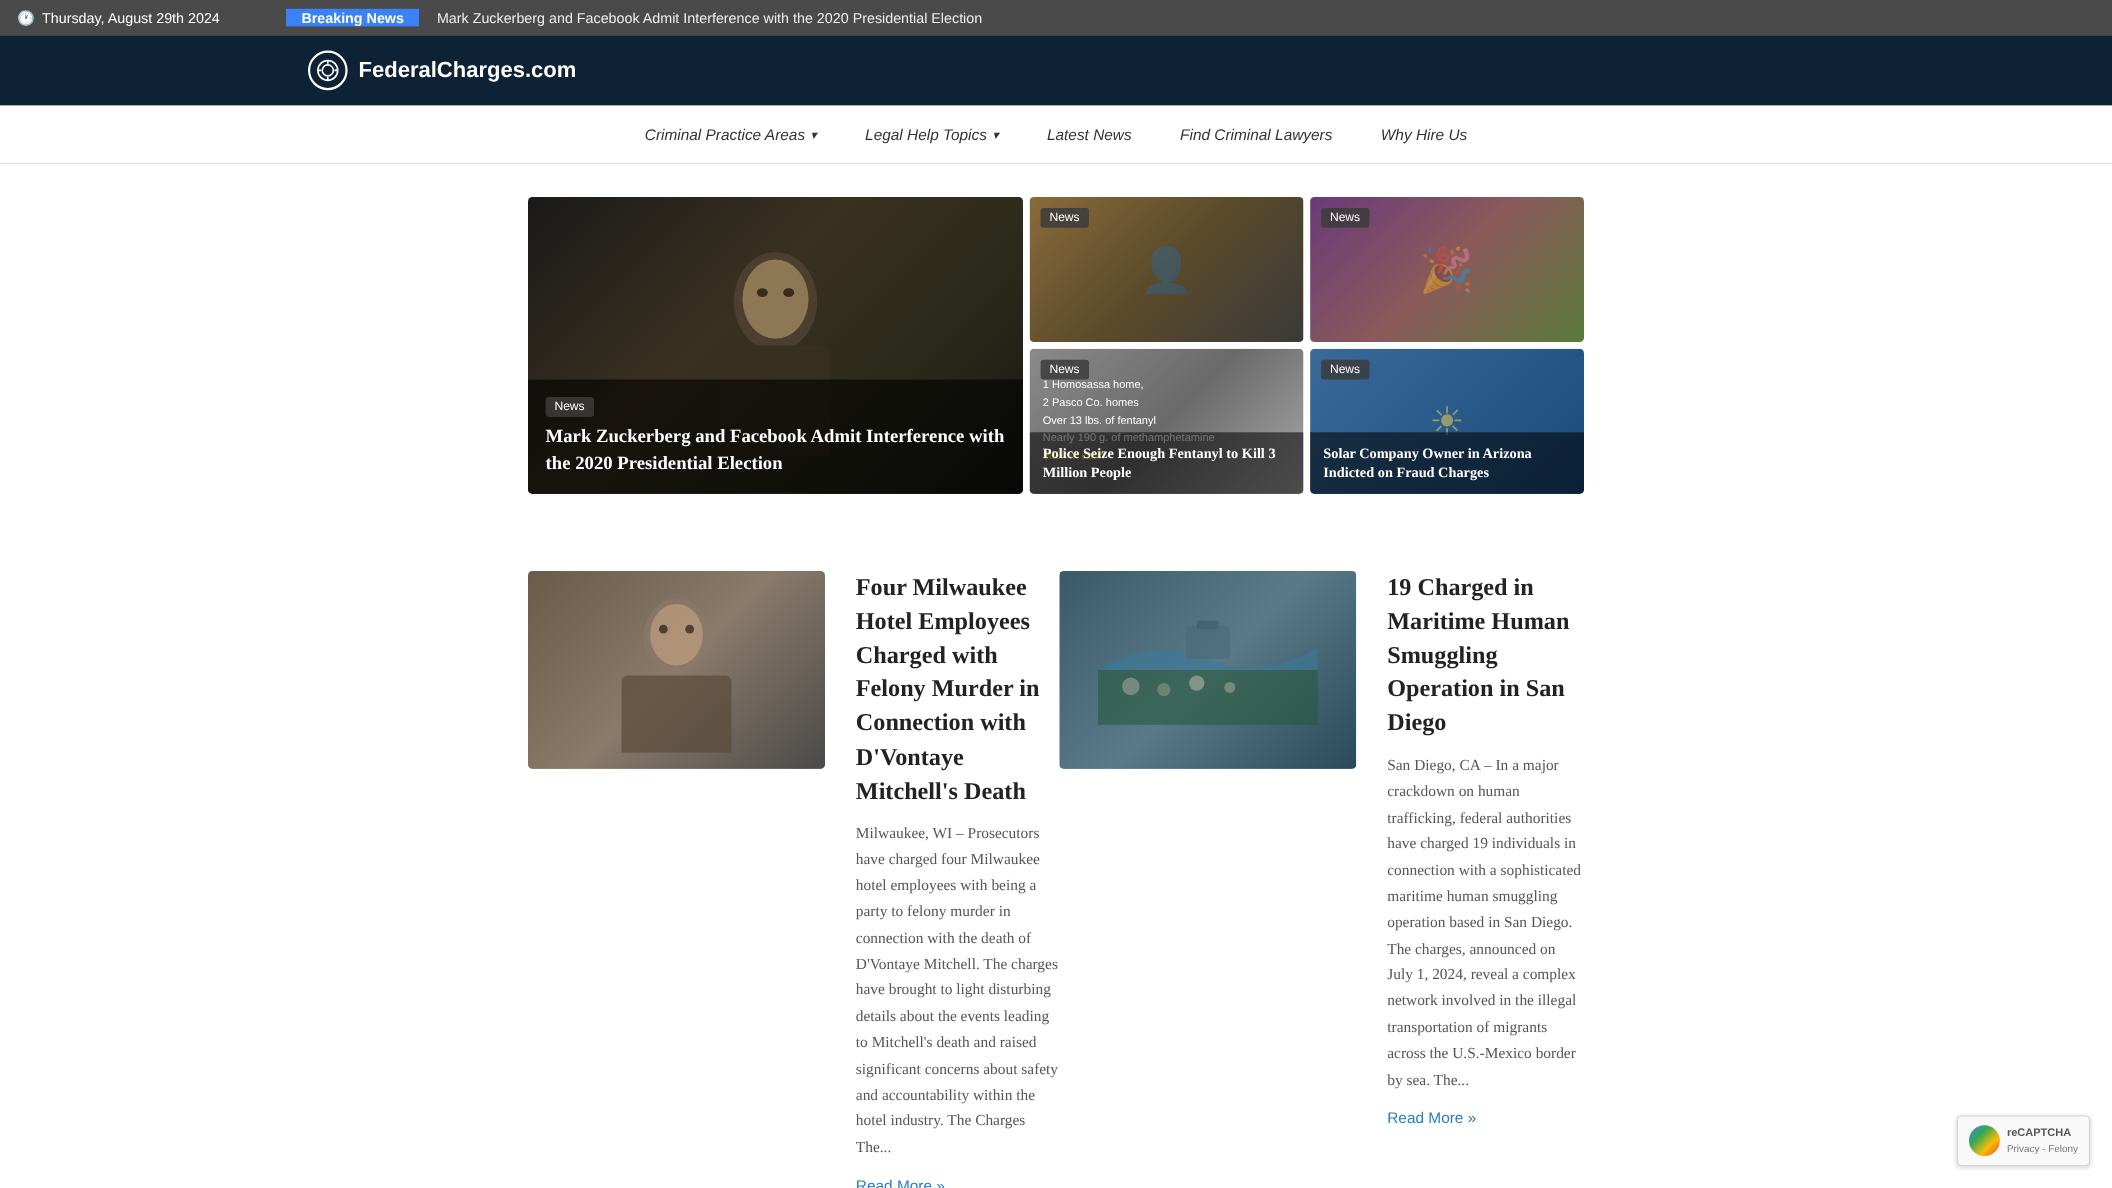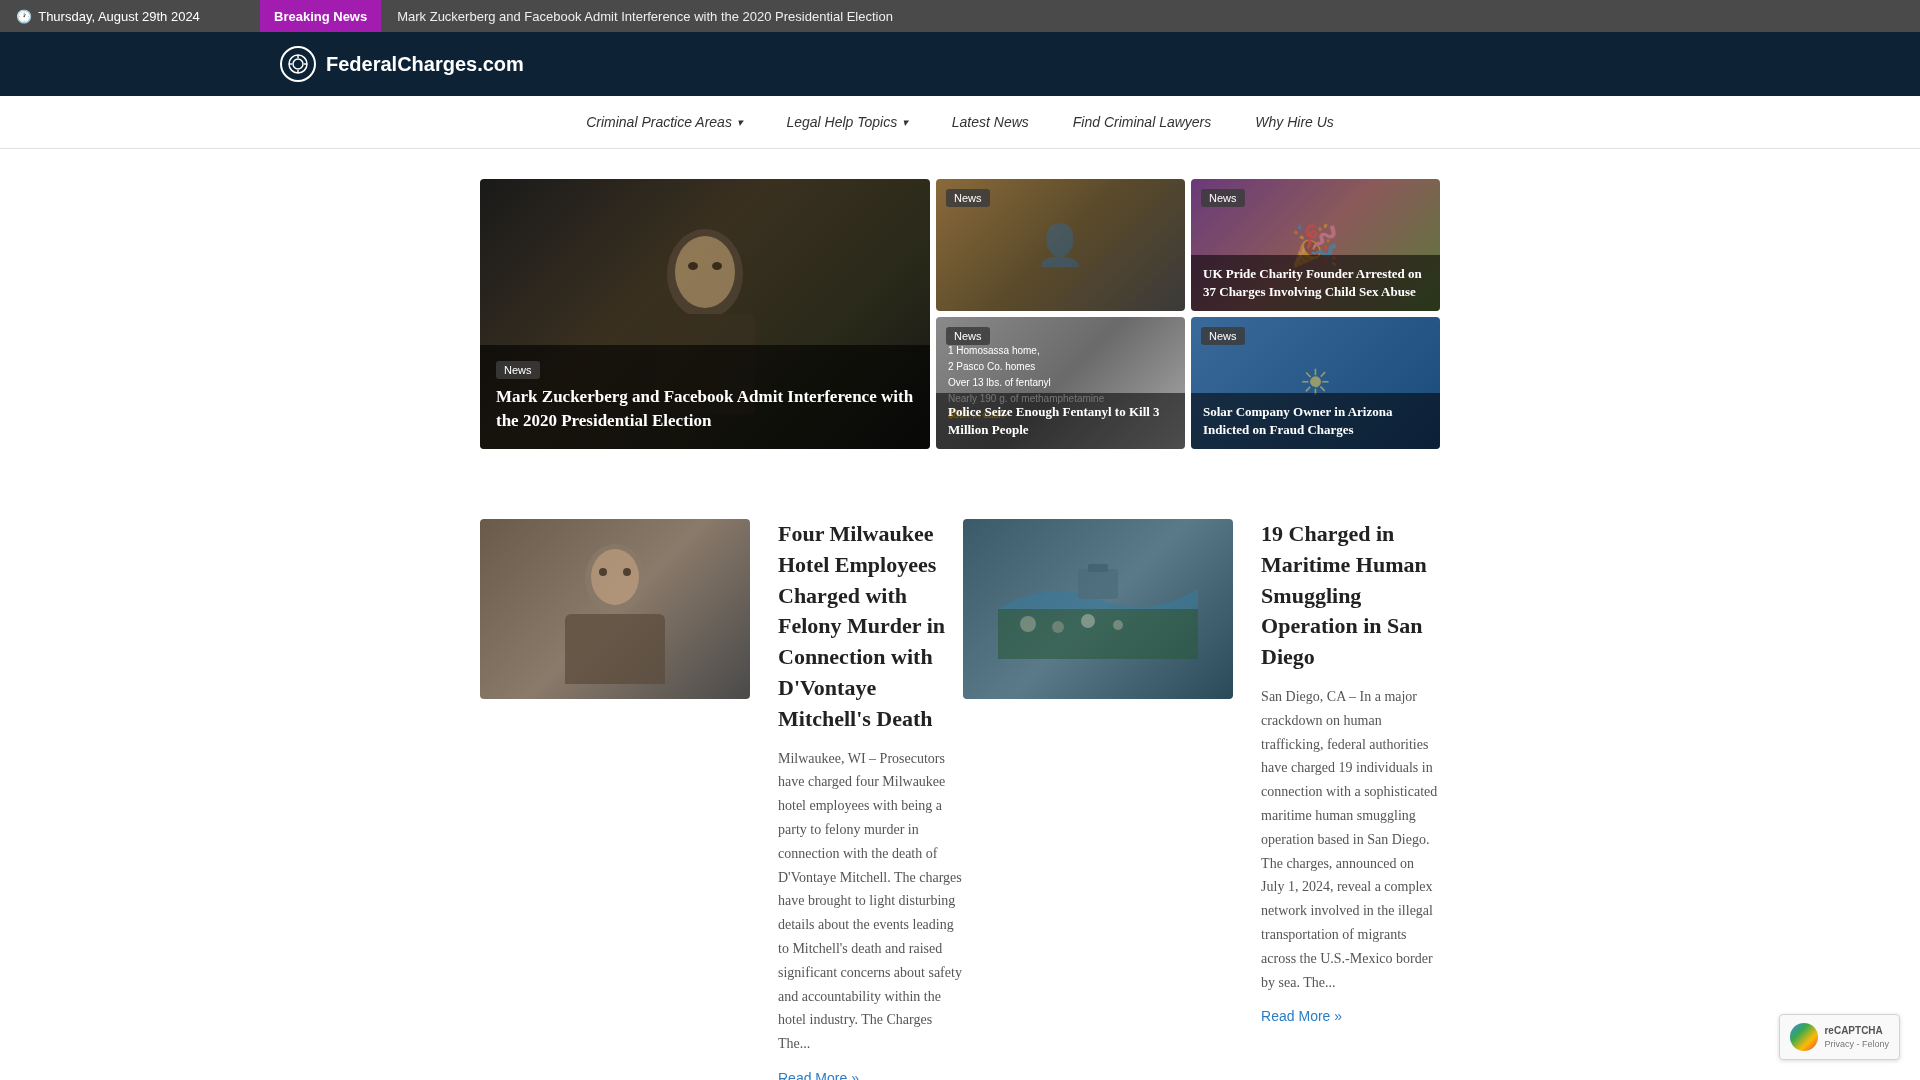--- a/index.html
+++ b/index.html
@@ -17,24 +17,24 @@
     }
     .top-bar .date-section {
       display: flex;
       align-items: center;
       gap: 6px;
       padding: 0 16px;
       min-width: 260px;
     }
     .top-bar .clock-icon { font-size: 13px; }
     .top-bar .breaking-news-btn {
-      background: #a21caf;
+      background: #3b82f6;
       color: #fff;
       padding: 0 14px;
-      height: 32px;
+      height: 16px;
       display: flex;
       align-items: center;
       font-weight: bold;
       font-size: 13px;
       white-space: nowrap;
     }
     .top-bar .breaking-text {
       padding: 0 16px;
       font-size: 13px;
       color: #eee;
@@ -371,23 +371,20 @@
       </div>
     </div>
 
     <div class="grid-item">
       <div class="img-placeholder img-pride" style="height:132px; position:relative;">
         <div class="person-silhouette" style="font-size:40px; color:rgba(255,200,100,0.4);">🎉</div>
       </div>
       <div class="grid-badge-wrap">
         <span class="news-badge">News</span>
       </div>
-      <div class="grid-caption">
-        <h3>UK Pride Charity Founder Arrested on 37 Charges Involving Child Sex Abuse</h3>
-      </div>
     </div>
 
     <div class="grid-item">
       <div class="img-placeholder img-fentanyl" style="height:132px; position:relative; overflow:hidden;">
         <div style="display:flex;flex-direction:column;align-items:flex-start;padding:12px;font-size:10px;color:#fff;font-family:Arial,sans-serif;line-height:1.6;width:100%;">
           <span>1 Homosassa home,</span>
           <span>2 Pasco Co. homes</span>
           <span>Over 13 lbs. of fentanyl</span>
           <span>Nearly 190 g. of methamphetamine</span>
           <span style="color:#ffcc00;">$88k in cash</span>

